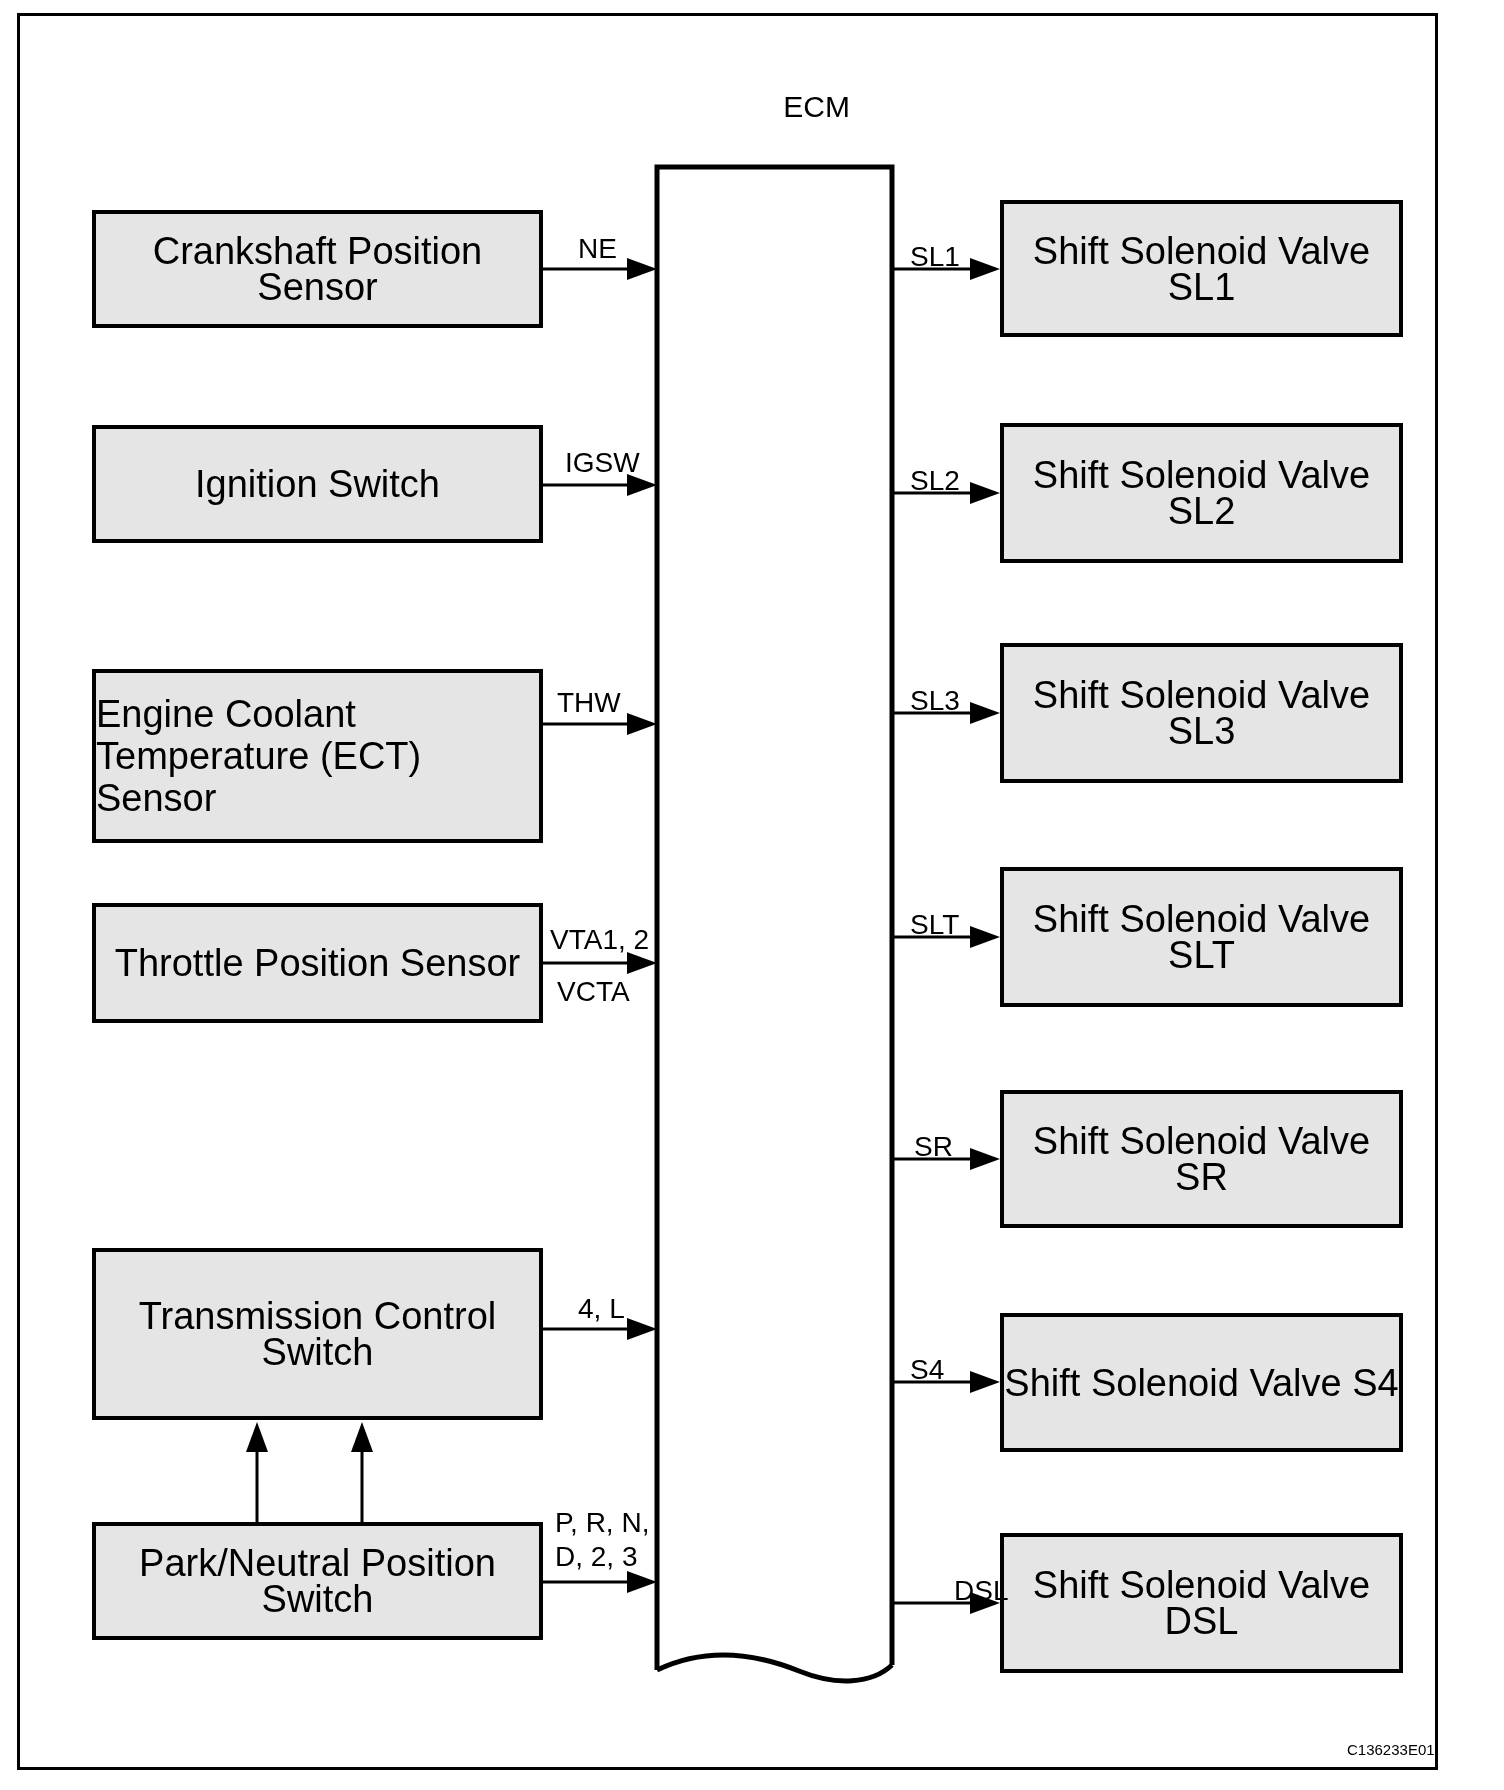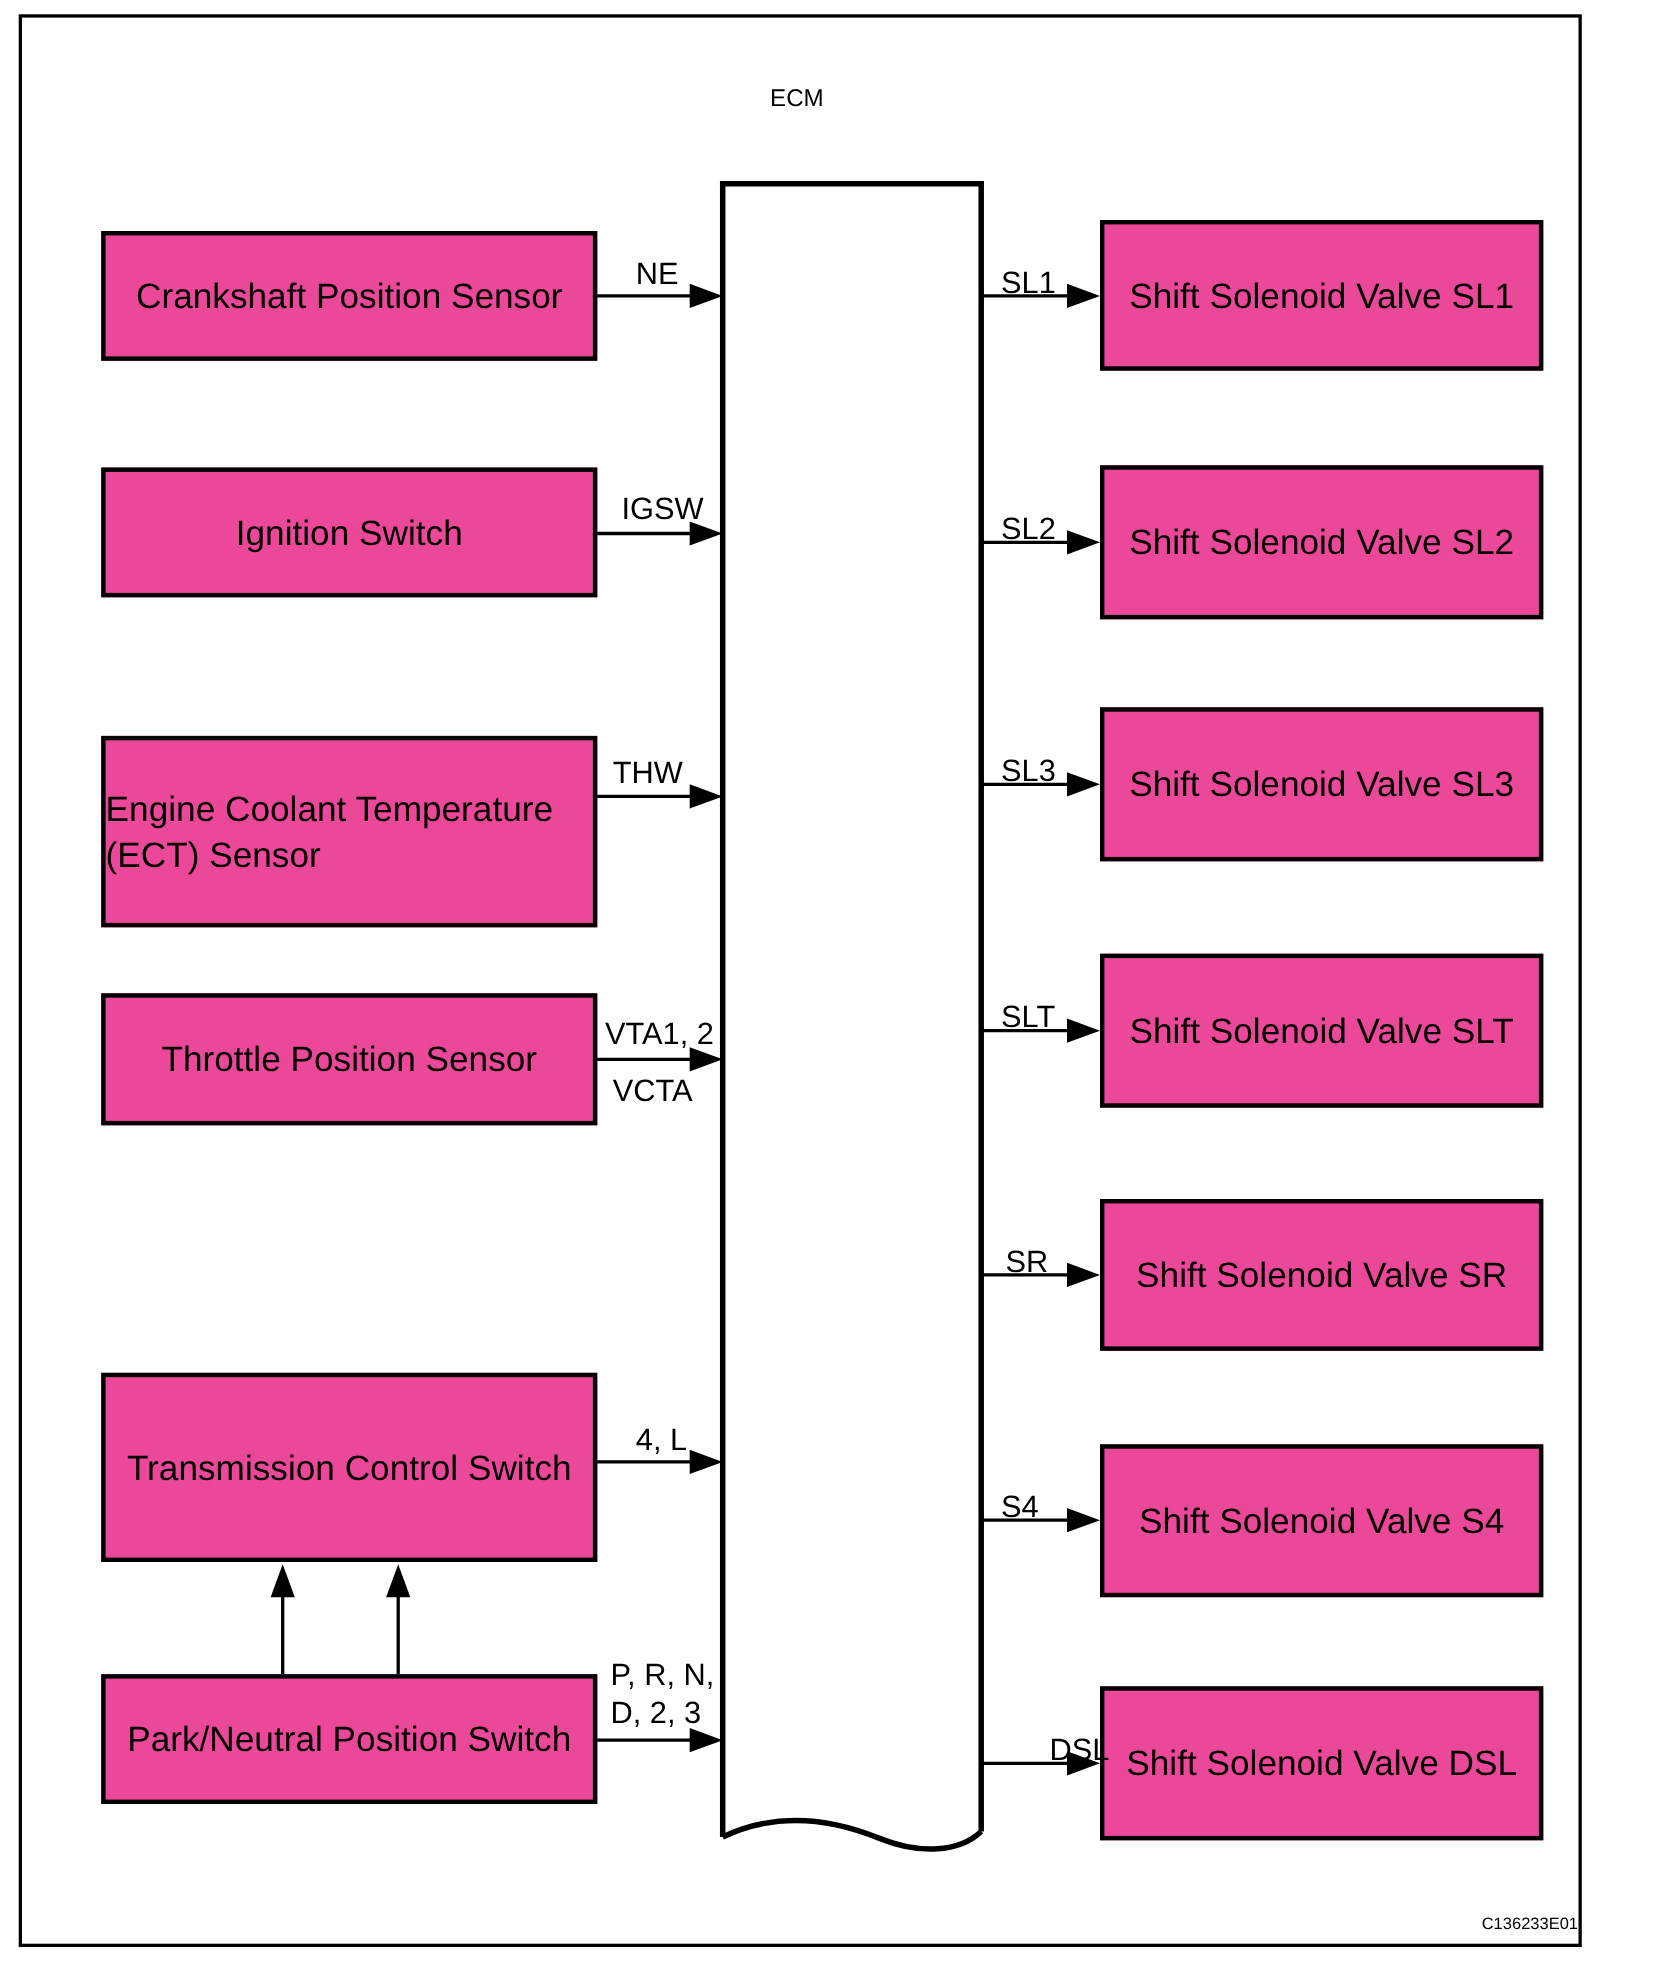--- a/index.html
+++ b/index.html
@@ -11,35 +11,35 @@
     color:#000;
     overflow:hidden;
   }
   #frame{
     position:absolute;left:17px;top:13px;width:1421px;height:1757px;
     border:3px solid #000;box-sizing:border-box;
   }
   #wires{position:absolute;left:0;top:0;}
   .box{
     position:absolute;box-sizing:border-box;
-    border:4px solid #000;background:#ec4899;
+    border:4px solid #000;background:#e5e5e5;
     display:flex;align-items:center;justify-content:center;
-    font-size:32px;line-height:36px;text-align:center;
+    font-size:38px;line-height:36px;text-align:center;
   }
   .box.left-text{
     justify-content:flex-start;text-align:left;
     padding-right:10px;margin-top:30px;
   }
   .sig{
     position:absolute;font-size:28px;line-height:32px;white-space:nowrap;
   }
   .sig.wrap{white-space:normal;line-height:34px;}
   .ecm-label{
-    position:absolute;left:700px;top:76px;width:150px;
-    font-size:22px;text-align:left;
+    position:absolute;left:700px;top:90px;width:150px;
+    font-size:30px;text-align:right;
   }
   .figure-code{
     position:absolute;left:1347px;top:1741px;
     font-size:15px;letter-spacing:0px;
   }
 </style>
 </head>
 <body>
 
 <div id="canvas">

